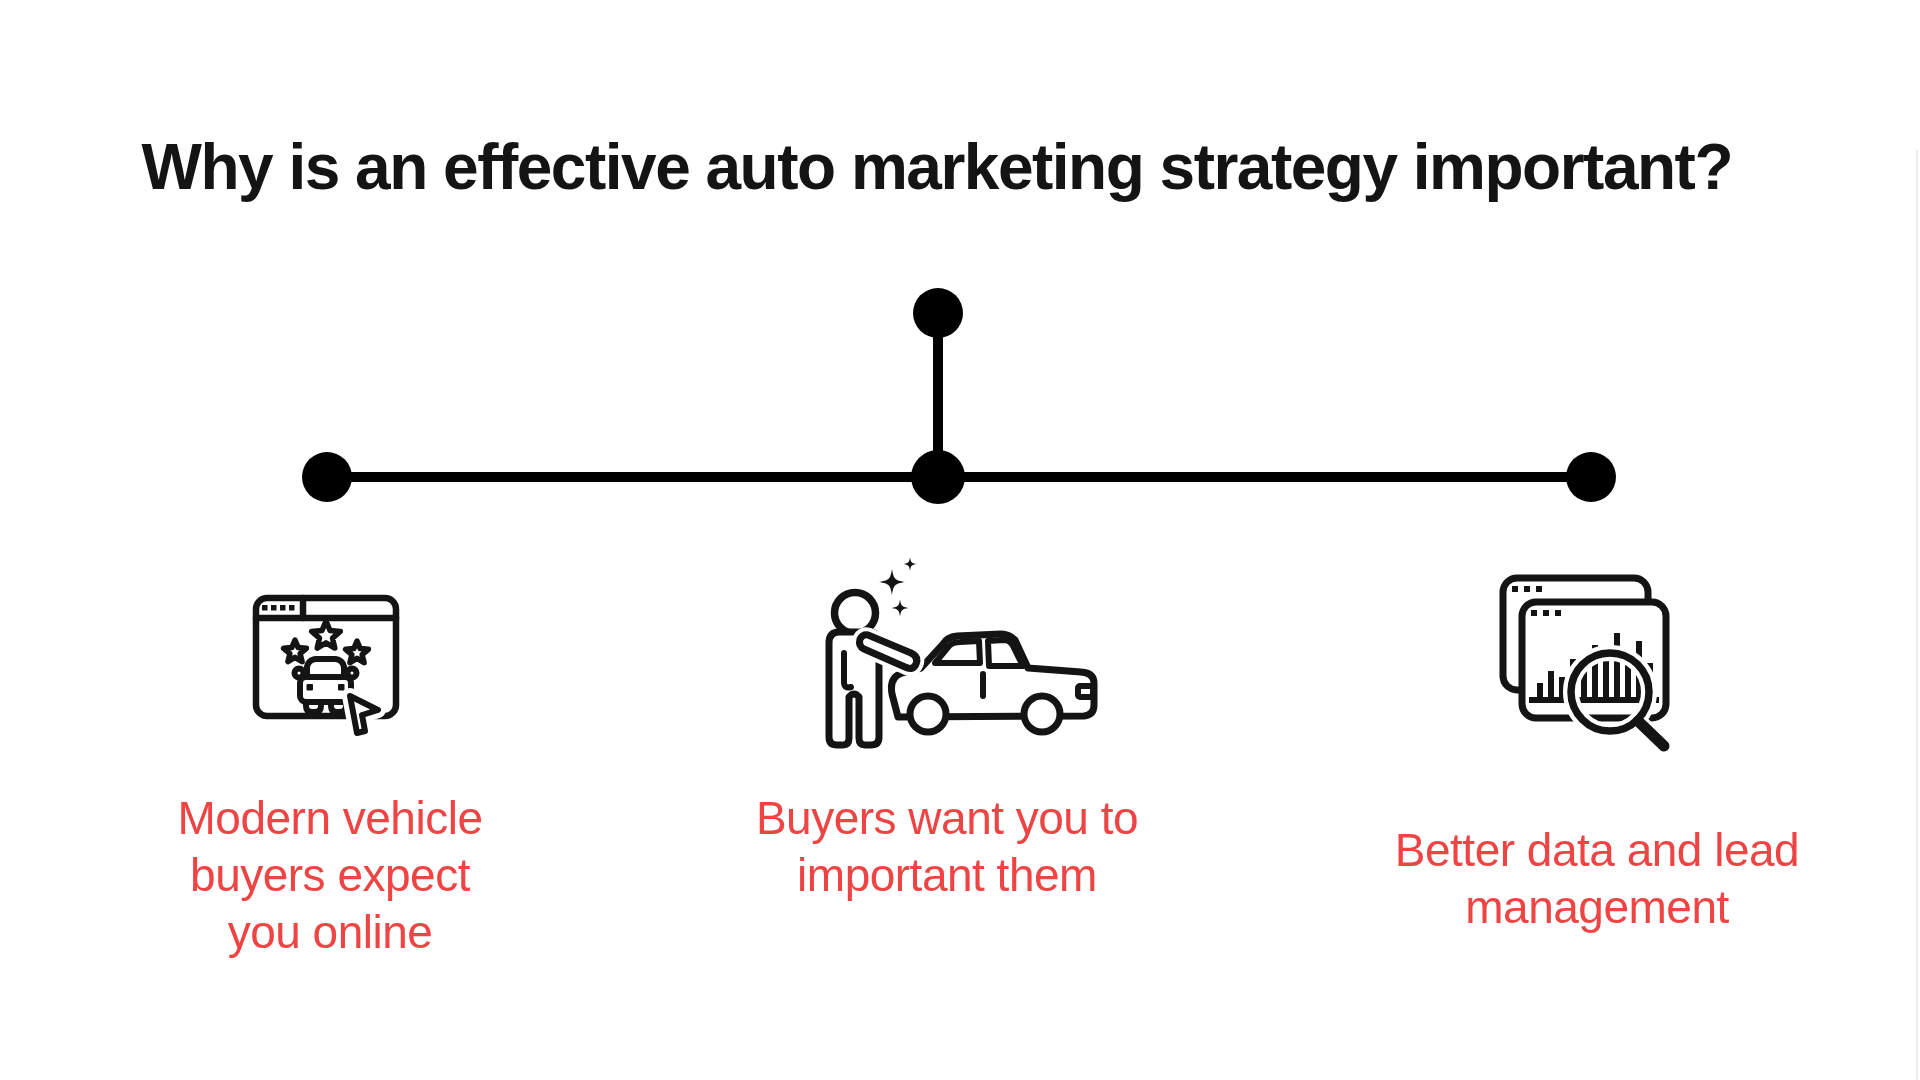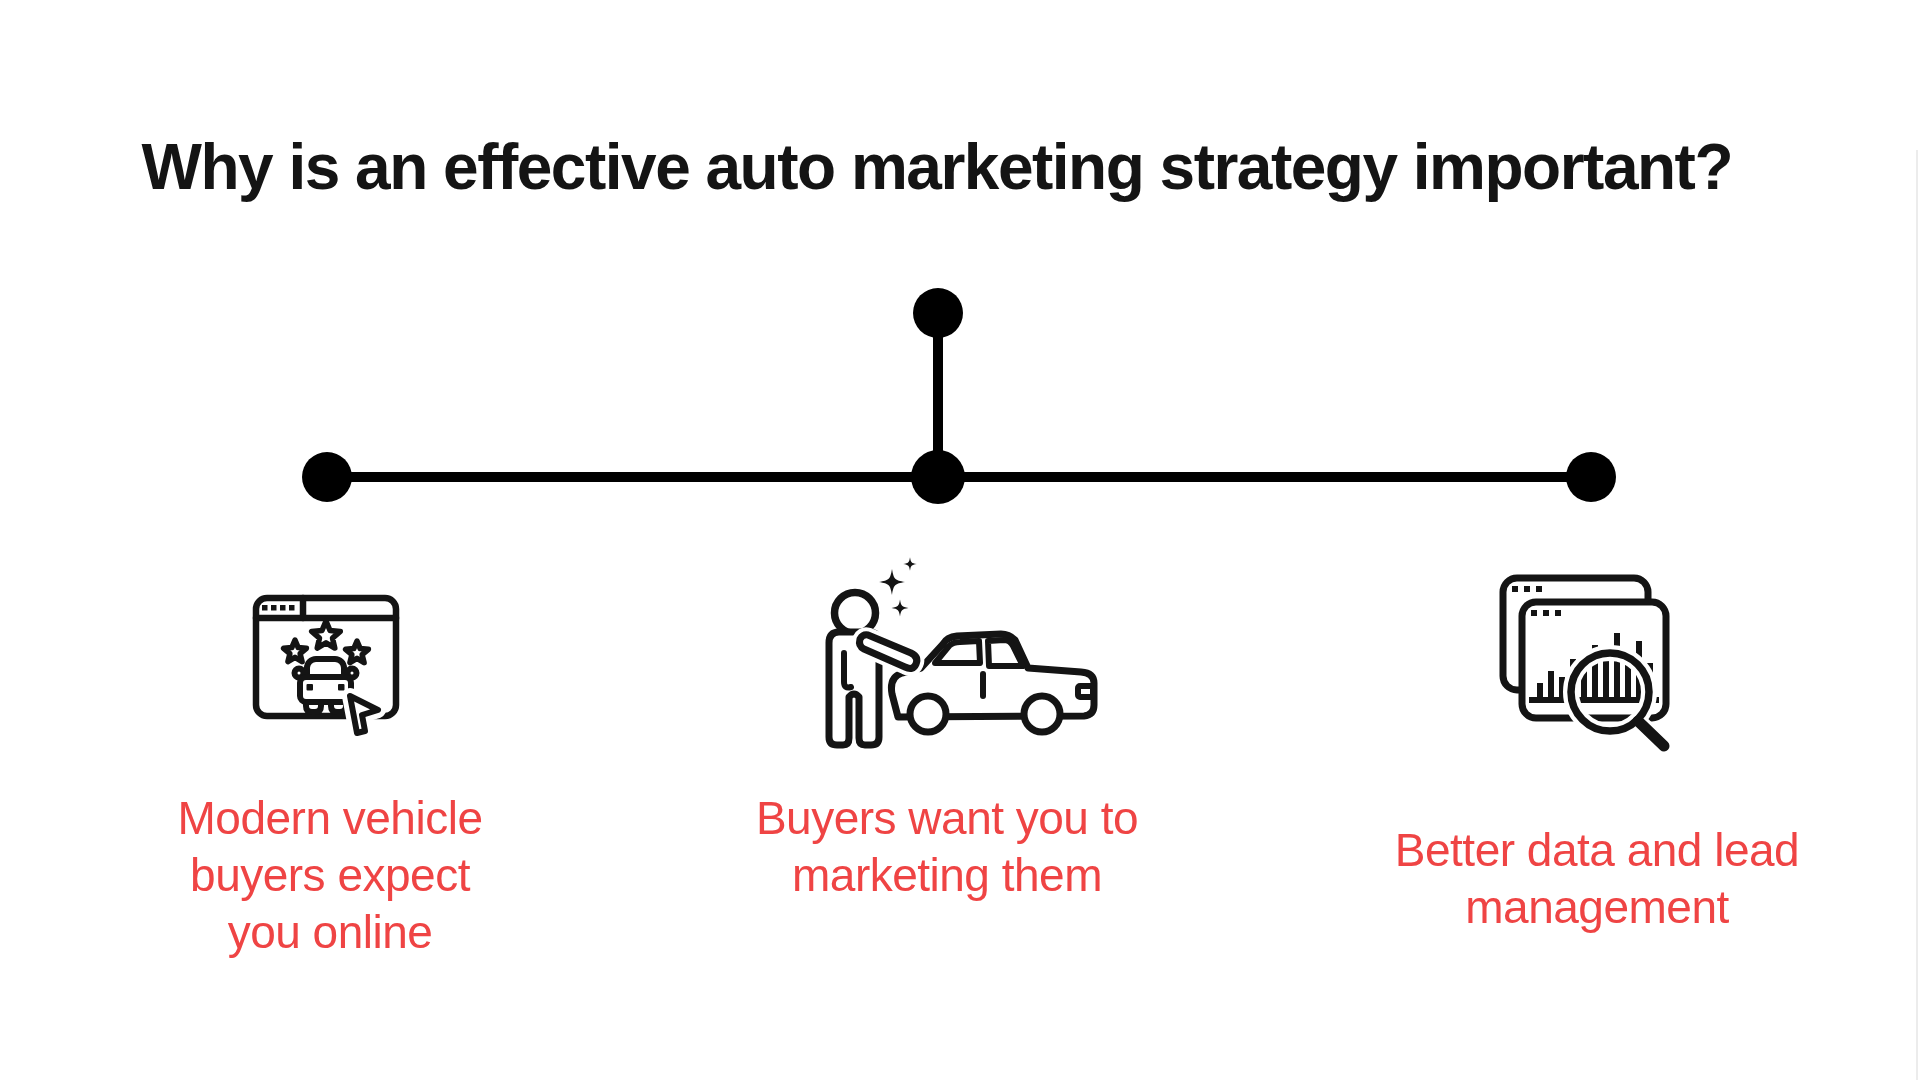--- a/index.html
+++ b/index.html
@@ -148,18 +148,18 @@
     <circle cx="114" cy="126" r="39" stroke="#ffffff" stroke-width="16"></circle>
     <line x1="142" y1="155" x2="168" y2="180" stroke="#ffffff" stroke-width="17"></line>
     <circle cx="114" cy="126" r="39" stroke-width="7.5"></circle>
     <line x1="142" y1="155" x2="168" y2="180" stroke-width="11"></line>
   </svg>
 
   <div class="item-label" id="label-0">Modern vehicle
 buyers expect
 you online</div>
   <div class="item-label" id="label-1">Buyers want you to
-marketing them</div>
+important them</div>
   <div class="item-label" id="label-2">Better data and lead
 management</div>
 
   <div class="edge-artifact"></div>
 </div>
 
 </body></html>

